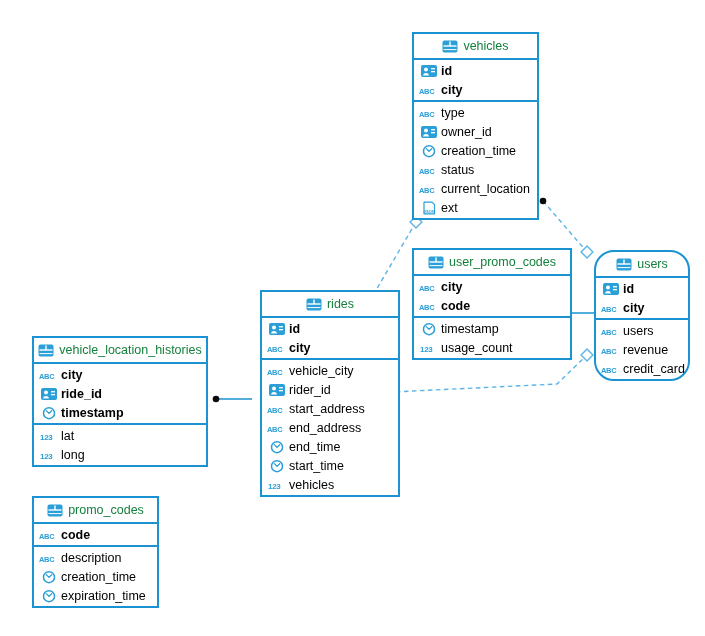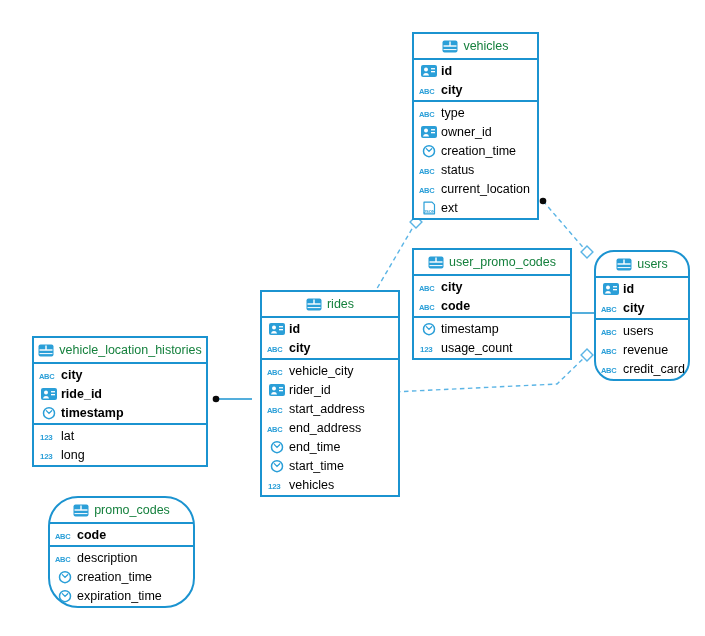--- a/index.html
+++ b/index.html
@@ -403,21 +403,21 @@
           <div class="row">
             <span class="icon">
               <svg width="17" height="10" viewBox="0 0 17 10">
                 <text x="0" y="8.5" font-family="Liberation Sans,sans-serif" font-size="8" font-weight="bold" fill="#2b9fd8" letter-spacing="-0.3">123</text>
               </svg>
             </span>
             <span class="fname">long</span>
           </div>
         </div>
       </div>
-      <div class="table" style="left: 48px; top: 496px; width: 147px; border-radius: 30px;">
+      <div class="table" style="left: 32px; top: 496px; width: 127px;">
         <div class="thead">
           <span class="icon" style="flex:0 0 16px;width:16px">
             <svg width="16" height="13" viewBox="0 0 16 13">
               <rect x="0.5" y="0.5" width="15" height="12" rx="2" fill="#2b9fd8"></rect>
               <line x1="1.5" y1="6" x2="14.5" y2="6" stroke="#fff" stroke-width="1.4"></line>
               <line x1="8" y1="1.5" x2="8" y2="6" stroke="#fff" stroke-width="1.4"></line>
               <line x1="1.5" y1="9.6" x2="14.5" y2="9.6" stroke="#fff" stroke-width="1"></line>
             </svg>
           </span>
           <span class="tname">promo_codes</span>

